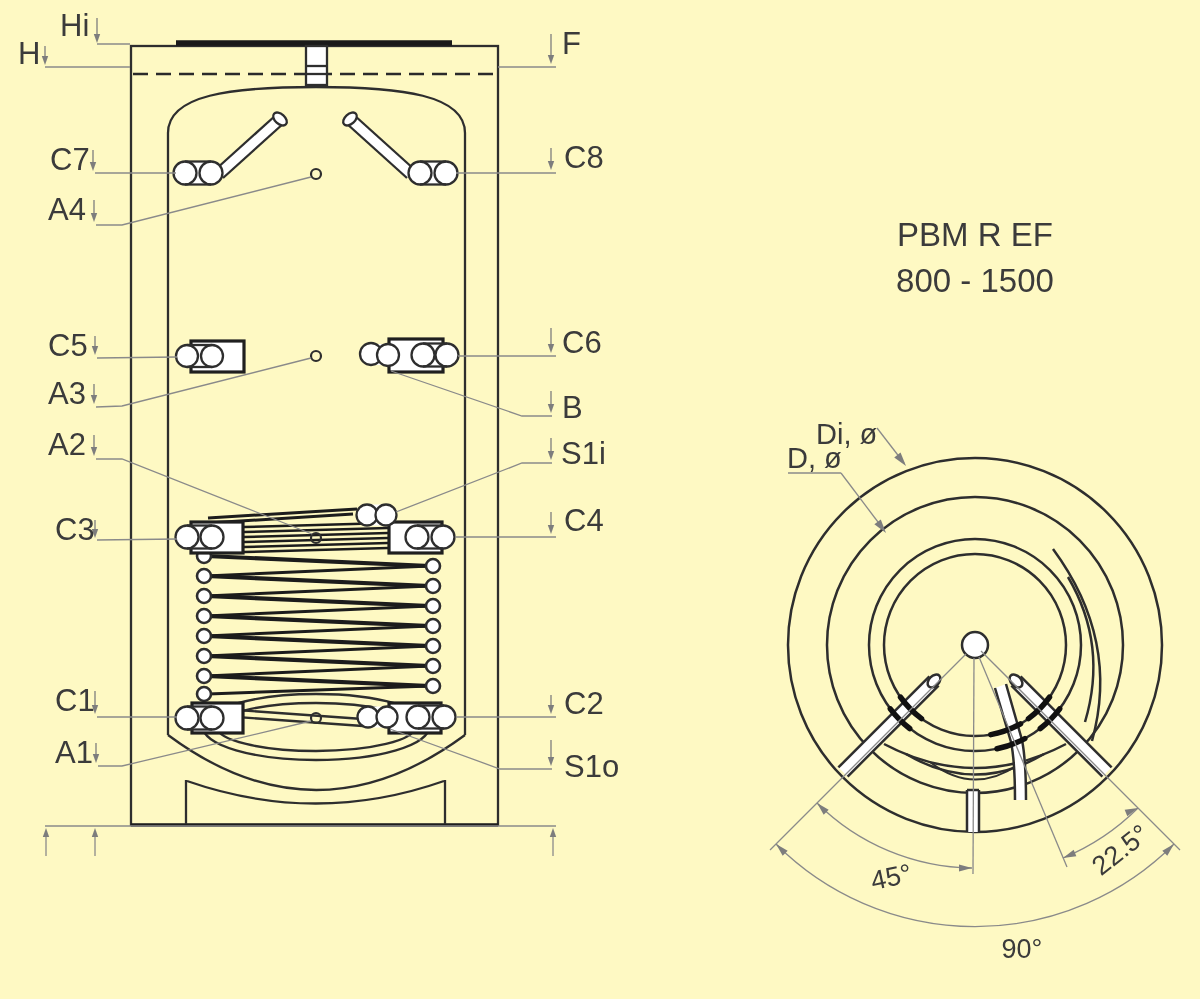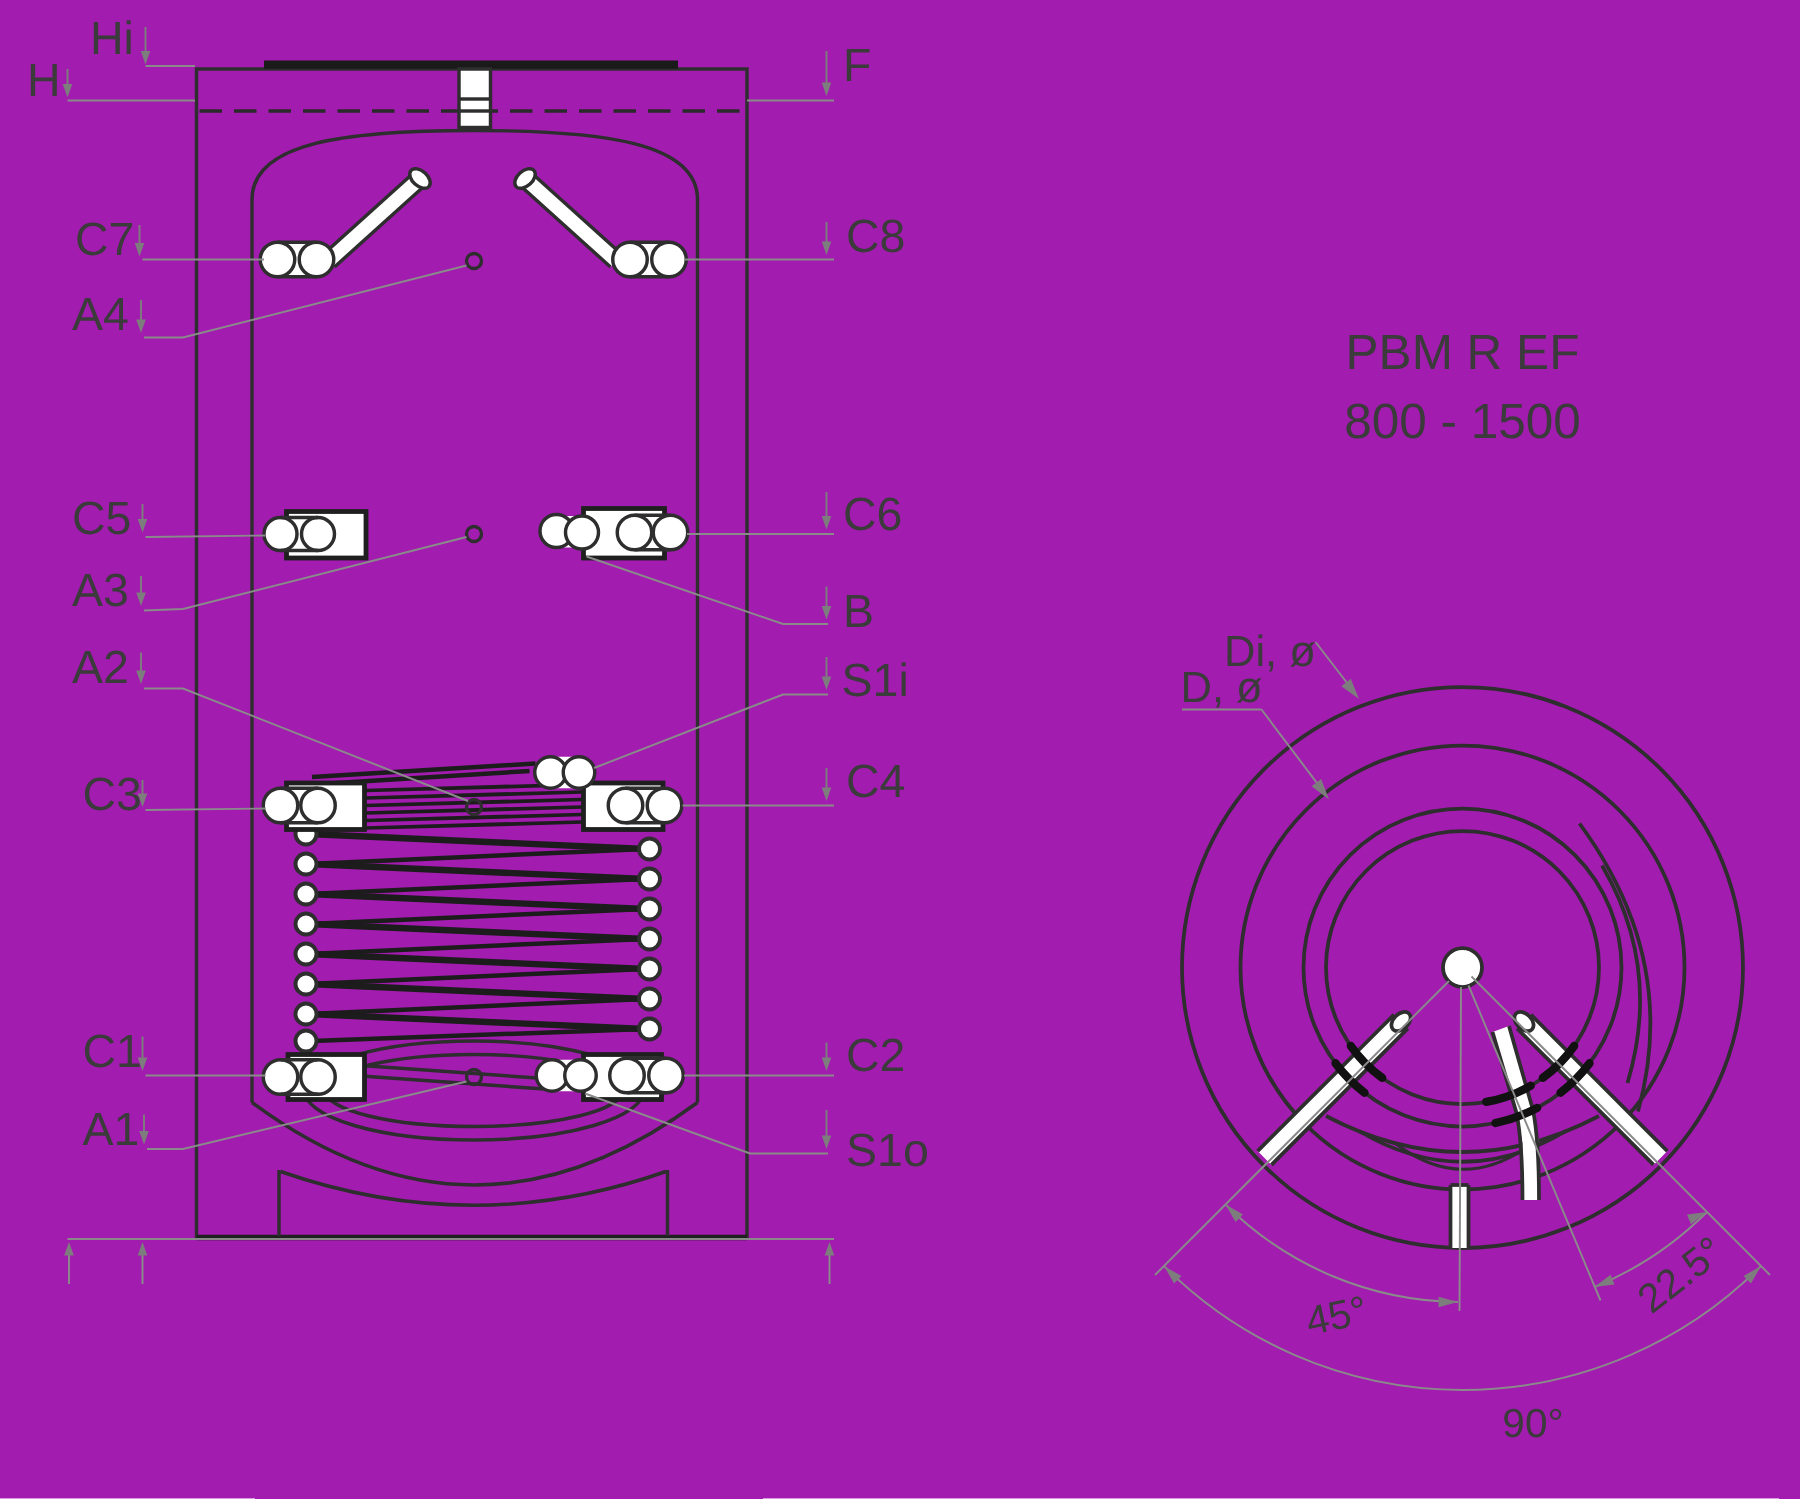--- a/index.html
+++ b/index.html
@@ -1,16 +1,16 @@
 <!DOCTYPE html>
 <html><head>
 <meta charset="utf-8">
 <style>
   html,body{margin:0;padding:0;background:#ffffff;}
-  .stage{position:relative;width:1200px;height:999px;background:#a21caf;overflow:hidden;
+  .stage{position:relative;width:1200px;height:999px;background:#fef9c3;overflow:hidden;
          font-family:"Liberation Sans", sans-serif;}
   svg text{font-family:"Liberation Sans", sans-serif;fill:#3b3b3b;}
   .lbl{font-size:31px;}
   .ttl{font-size:33px;}
   .ang{font-size:27px;}
   .dia{font-size:29px;}
 </style>
 </head>
 <body>
 

